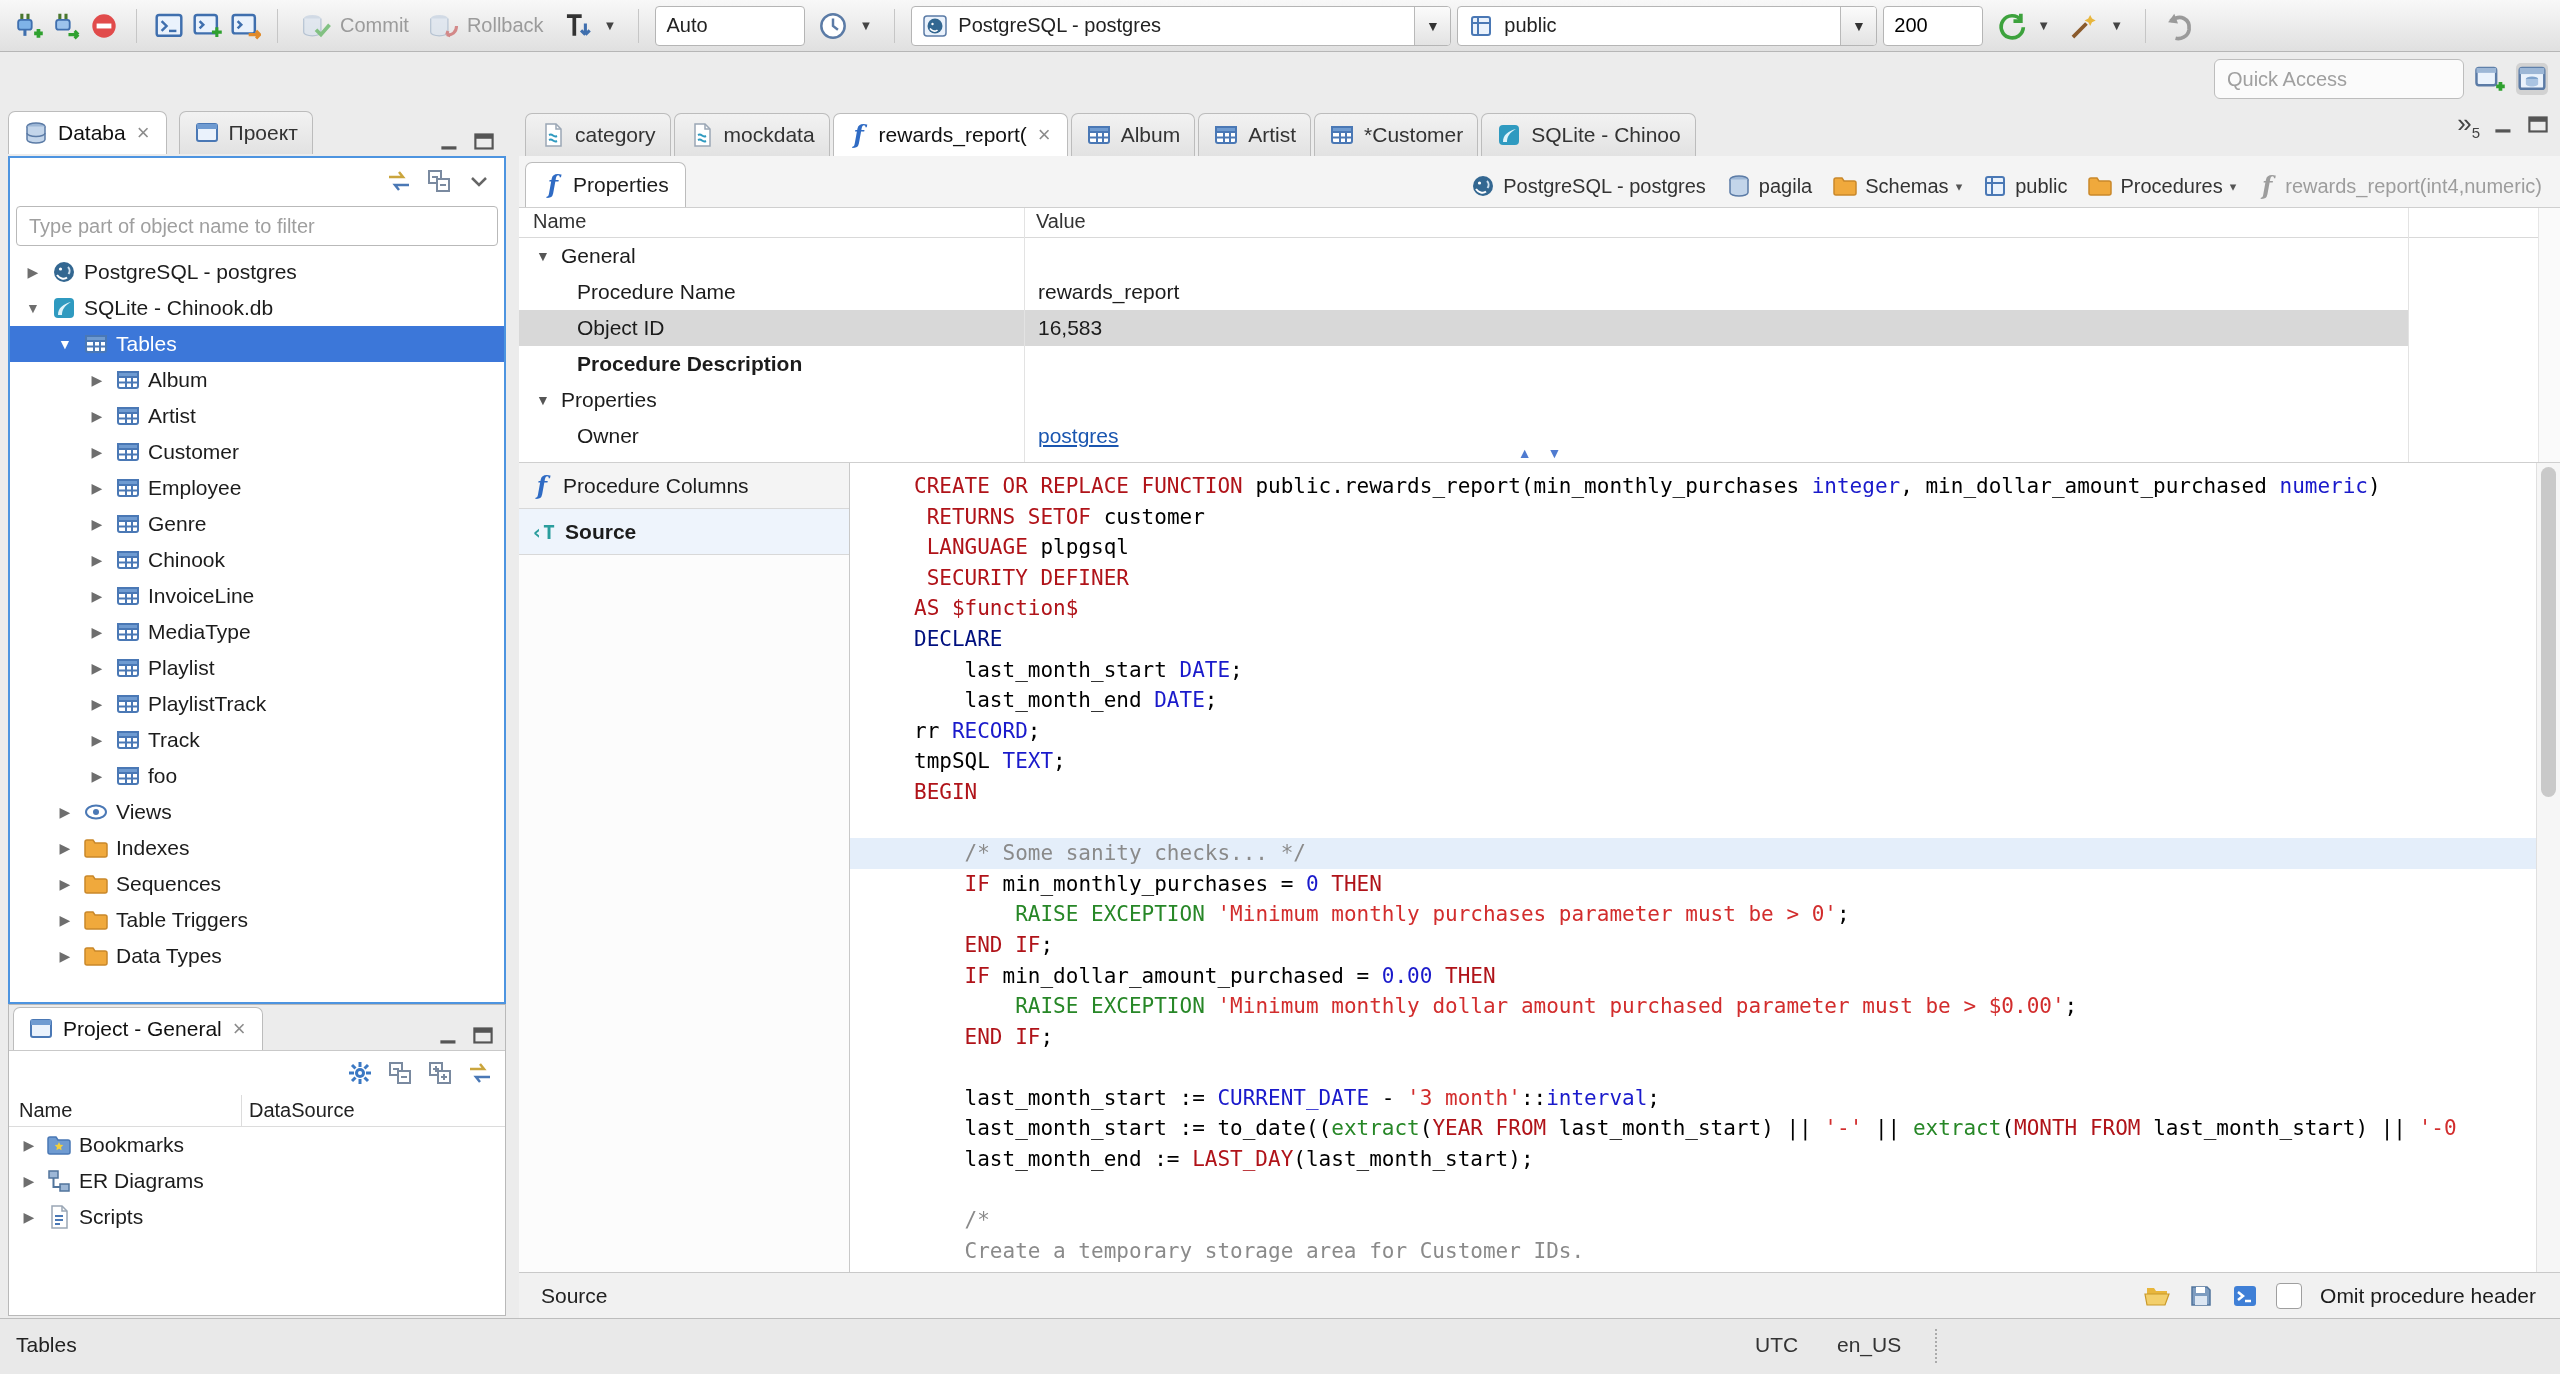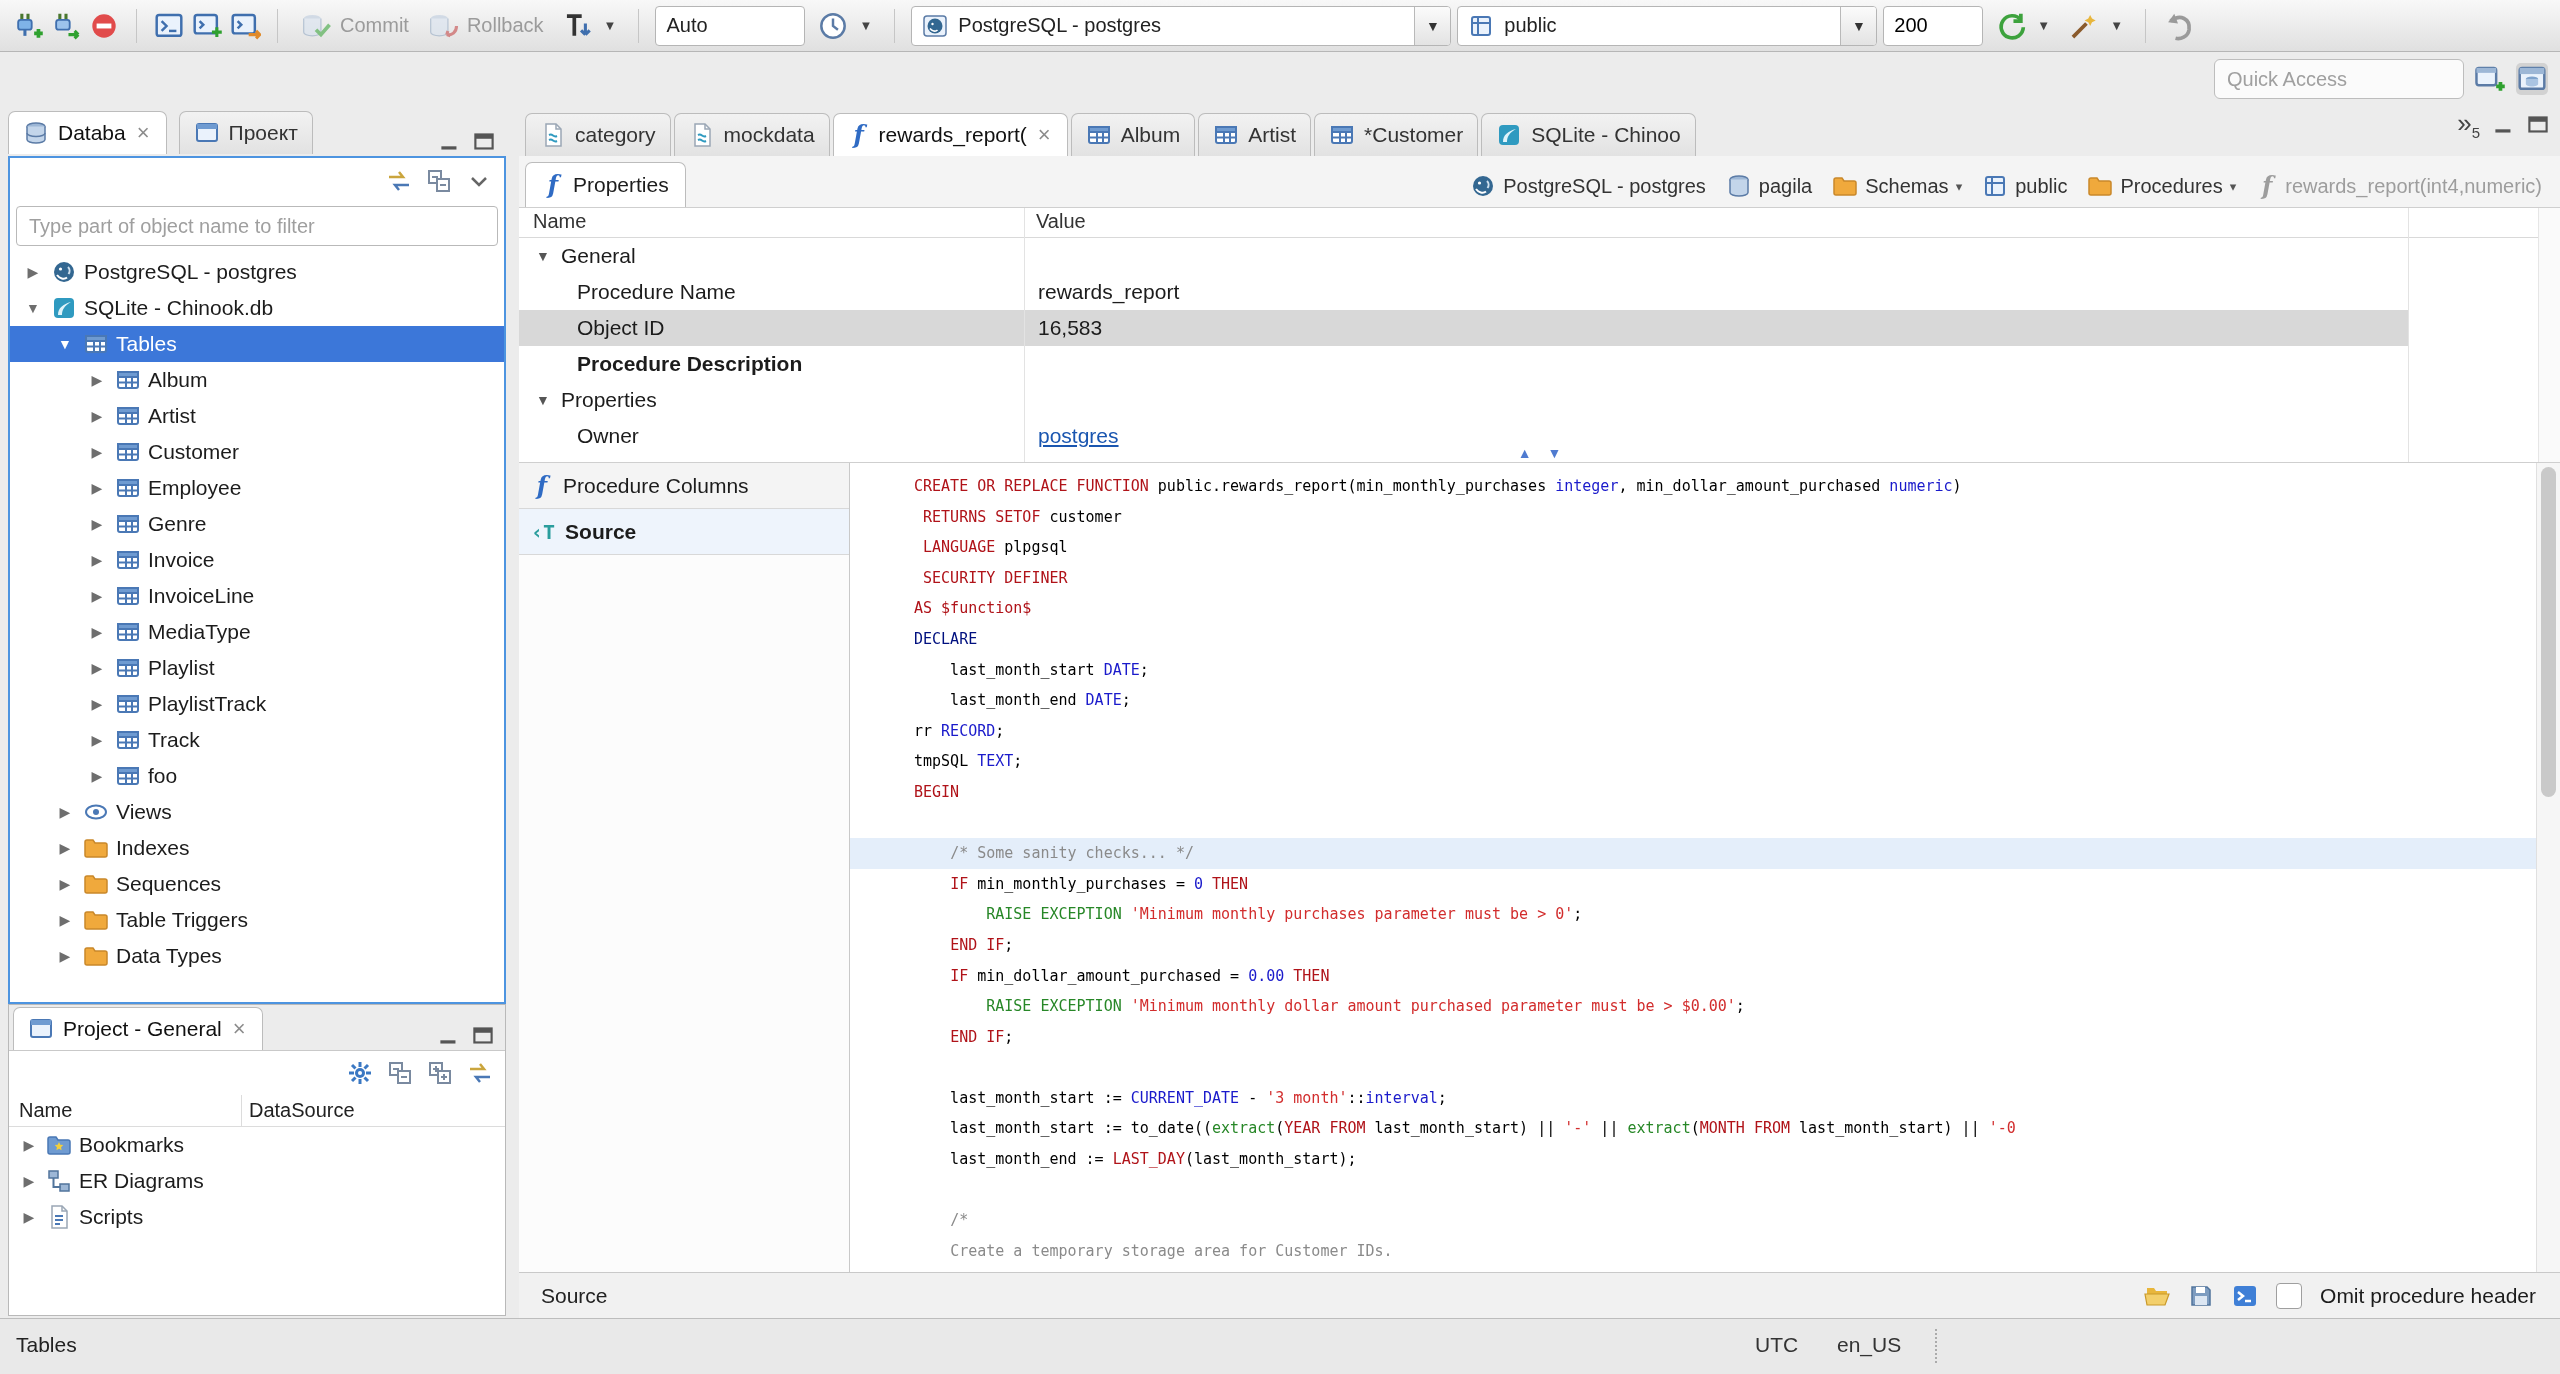--- a/index.html
+++ b/index.html
@@ -91,21 +91,21 @@
   #split-arrows{position:absolute;left:50%;top:338px;transform:translateX(-50%);display:flex;gap:16px;z-index:5}
   #split-arrows span{color:#4f7bd0;font-size:14px;line-height:1}
 
   #lower{position:absolute;left:0;top:354px;right:0;bottom:46px;background:#fff;border-top:1px solid #cfcfcf}
   #subtabs{position:absolute;left:0;top:0;bottom:0;width:331px;background:#fcfcfc;border-right:1px solid #c9c9c9}
   .subtab{height:46px;display:flex;align-items:center;gap:10px;padding:0 12px;border-bottom:1px solid #d8d8d8;background:#f4f4f4;font-size:21px;white-space:nowrap}
   .subtab.active{background:#eef4fc;font-weight:bold}
   .srcic{font-family:"DejaVu Sans Mono",monospace;color:#2a9d9d;font-size:20px;font-weight:bold}
   .fic{font-family:"DejaVu Serif",serif;font-style:italic;font-weight:bold;color:#2f6bc4;font-size:24px;line-height:1;width:22px;display:inline-block;text-align:center}
 
-  #code{position:absolute;left:331px;right:24px;top:0;bottom:0;overflow:hidden;font-family:"DejaVu Sans Mono",monospace;font-size:15px;line-height:30.6px;padding:8px 0 0 64px;white-space:pre}
+  #code{position:absolute;left:331px;right:24px;top:0;bottom:0;overflow:hidden;font-family:"DejaVu Sans Mono",monospace;font-size:21px;line-height:30.6px;padding:8px 0 0 64px;white-space:pre}
   .cl{white-space:pre}
   .cl.hl{background:#e4eefa;margin-left:-64px;padding-left:64px;margin-right:-10px}
   .tk-k{color:#b01319}
   .tk-s{color:#d22d2d}
   .tk-f{color:#278727}
   .tk-t{color:#1a1acb}
   .tk-n{color:#1a1acb}
   .tk-d{color:#00107f}
   .tk-c{color:#8a8a8a}
   .tk-p{color:#000}
@@ -459,21 +459,21 @@
             <span class="twisty">▶</span>
             <span class="ic">
               <svg viewBox="0 0 26 26">
                 <rect x="3" y="5" width="20" height="16" rx="2" fill="#fff" stroke="#4a78b5" stroke-width="2"></rect>
                 <rect x="3" y="5" width="20" height="5" fill="#6f9bd1" stroke="#4a78b5" stroke-width="2"></rect>
                 <line x1="11" y1="10" x2="11" y2="21" stroke="#4a78b5" stroke-width="2"></line>
                 <line x1="17" y1="10" x2="17" y2="21" stroke="#4a78b5" stroke-width="2"></line>
                 <line x1="3" y1="15.5" x2="23" y2="15.5" stroke="#4a78b5" stroke-width="2"></line>
               </svg>
             </span>
-            <span class="tlbl">Invoice</span>
+            <span class="tlbl">Chinook</span>
           </div>
           <div class="trow" style="padding-left: 76px;">
             <span class="twisty">▶</span>
             <span class="ic">
               <svg viewBox="0 0 26 26">
                 <rect x="3" y="5" width="20" height="16" rx="2" fill="#fff" stroke="#4a78b5" stroke-width="2"></rect>
                 <rect x="3" y="5" width="20" height="5" fill="#6f9bd1" stroke="#4a78b5" stroke-width="2"></rect>
                 <line x1="11" y1="10" x2="11" y2="21" stroke="#4a78b5" stroke-width="2"></line>
                 <line x1="17" y1="10" x2="17" y2="21" stroke="#4a78b5" stroke-width="2"></line>
                 <line x1="3" y1="15.5" x2="23" y2="15.5" stroke="#4a78b5" stroke-width="2"></line>

